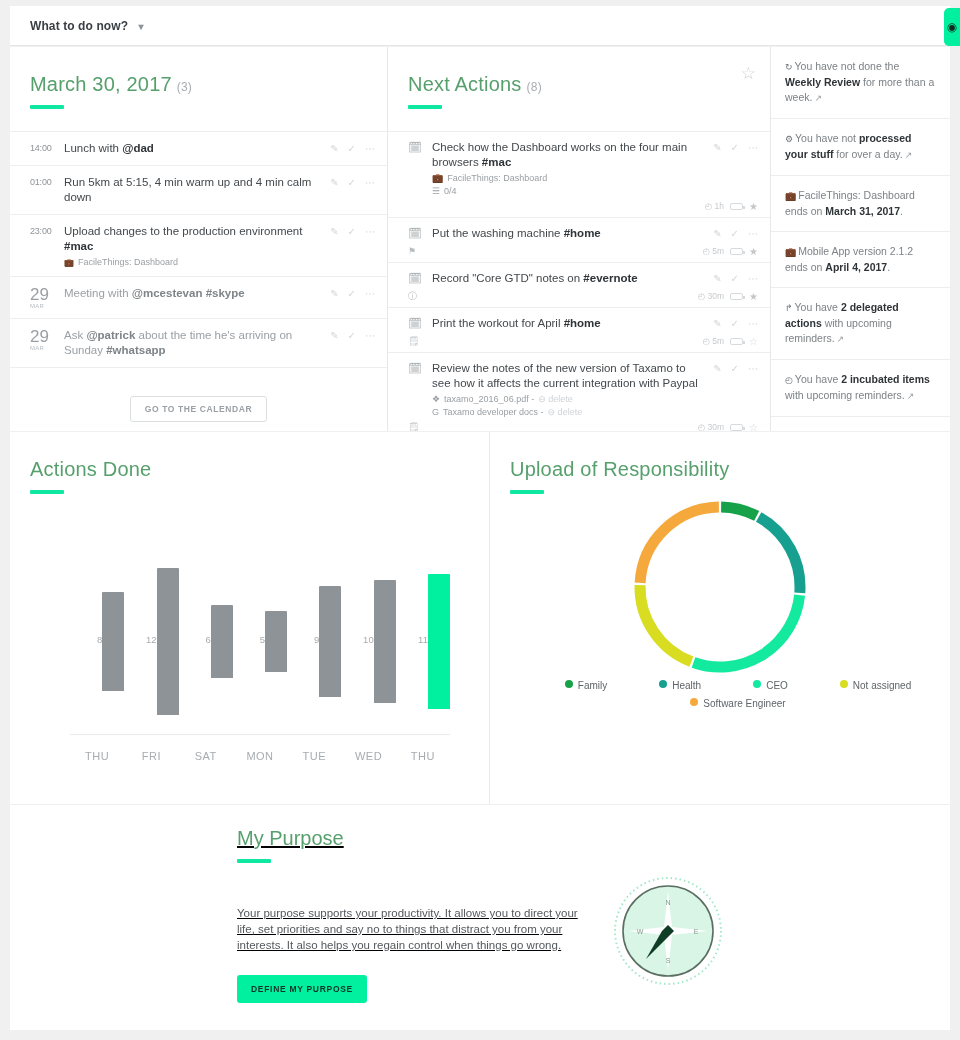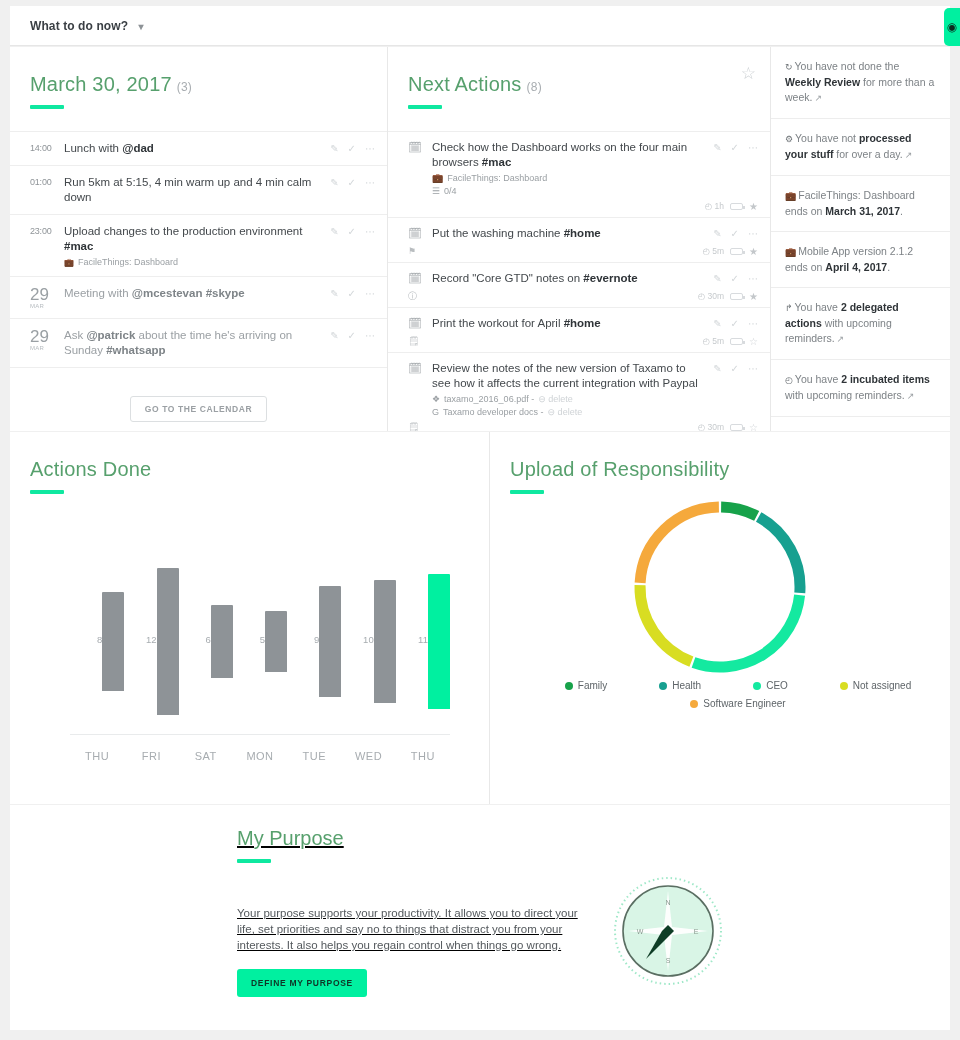--- a/index.html
+++ b/index.html
@@ -209,40 +209,40 @@
   .donut-wrap {
     position: absolute; left: 0; right: 0; top: 60px;
     display: flex; justify-content: center;
   }
   .legend {
     position: absolute; left: 0; right: 0; top: 248px;
     display: flex; flex-direction: column; align-items: center; gap: 7px;
   }
   .legend-row { display: flex; gap: 16px; }
   .legend-item {
-    display: flex; align-items: center; gap: 5px;
+    display: flex; align-items: flex-start; gap: 5px;
     font-size: 10px; color: #5e6468; padding-left: 36px;
   }
   .dot { width: 8px; height: 8px; border-radius: 50%; display: inline-block; }
 
   
   .row-bot {
     position: absolute; left: 10px; top: 805px; right: 10px; bottom: 10px;
     background: #ffffff;
   }
   .purpose {
     position: absolute; left: 227px; top: 22px; width: 500px; text-decoration: underline;
   }
   .purpose-title { font-size: 20px; color: #57a06d; }
   .purpose-text {
     margin-top: 42px; width: 345px;
     font-size: 11.5px; line-height: 16px; color: #54595d;
   }
   .purpose-btn {
-    display: inline-block; margin-top: 16px;
+    display: inline-block; margin-top: 22px;
     background: #00f0a0; color: #0f3527;
     font-size: 8.5px; font-weight: bold; letter-spacing: .7px;
     padding: 9px 14px; border-radius: 3px;
   }
   .compass {
     position: absolute; left: 375px; top: 48px;
     width: 112px; height: 112px;
   }
 </style>
 </head>

